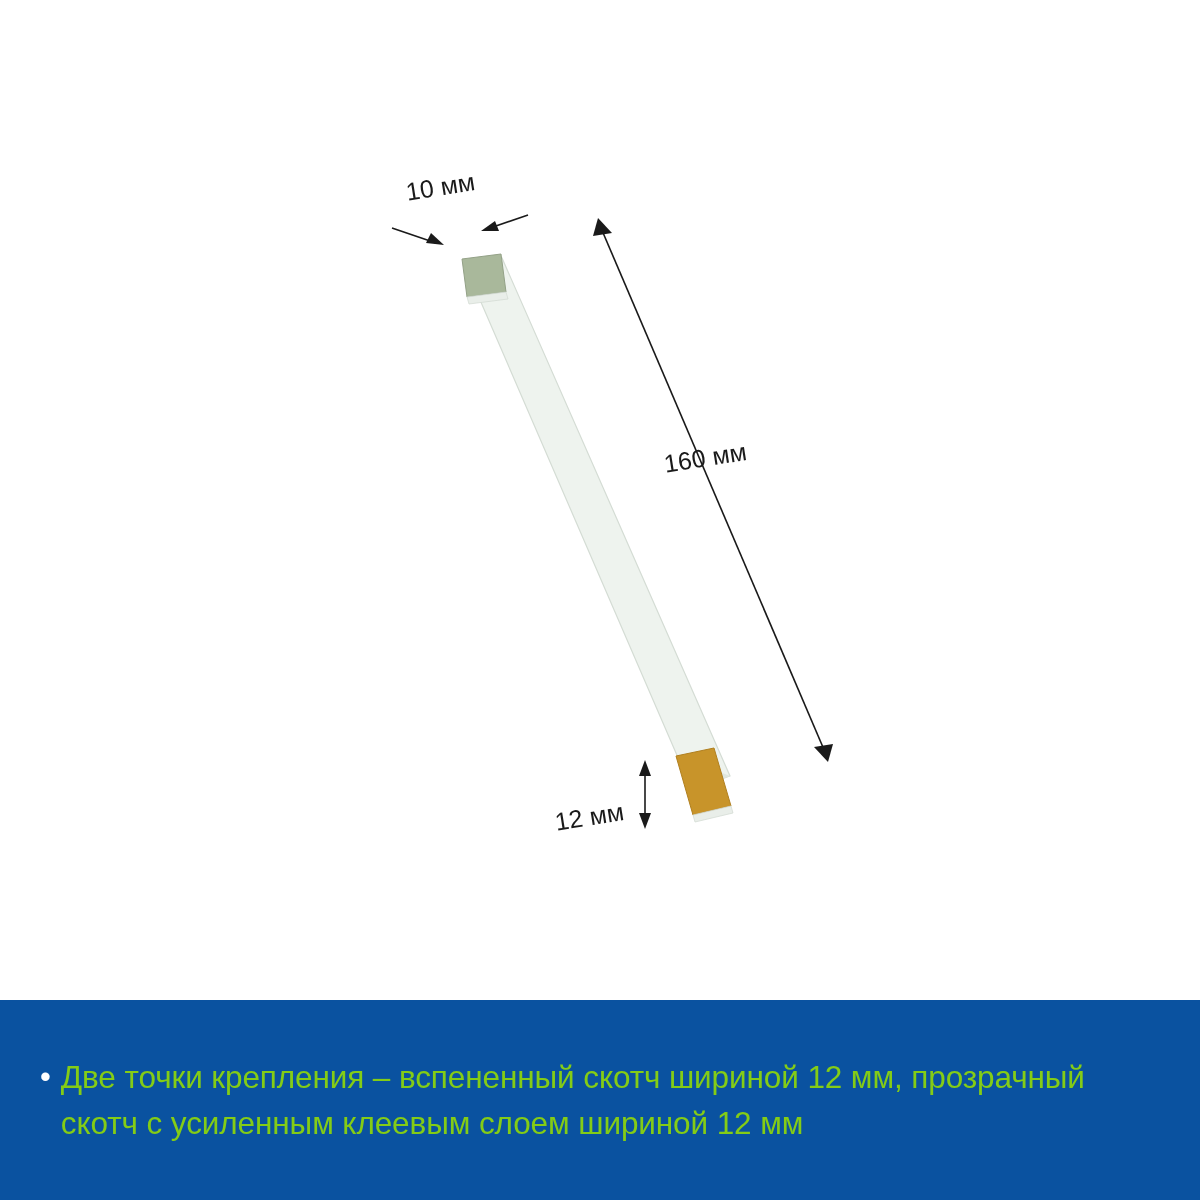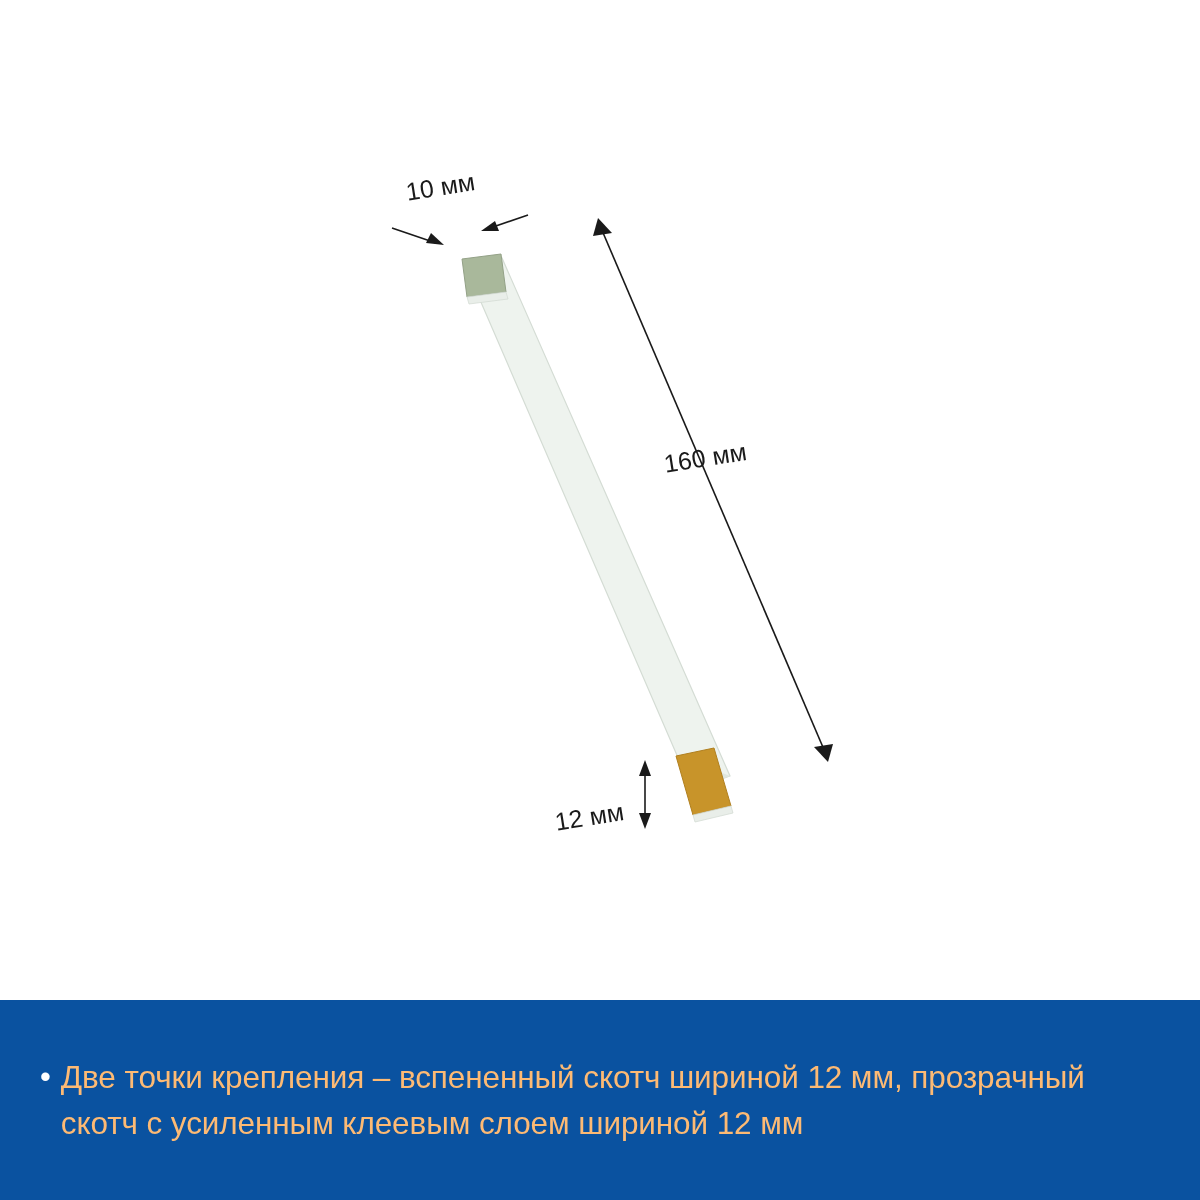--- a/index.html
+++ b/index.html
@@ -91,21 +91,21 @@
 
   .bullet-dot {
     color: #ffffff;
     font-size: 31px;
     line-height: 46px;
     margin-right: 10px;
     flex: 0 0 auto;
   }
 
   .caption-text {
-    color: #fdba74;
+    color: #84cc16;
     font-size: 31.5px;
     line-height: 46px;
     font-family: "Liberation Sans", sans-serif;
     letter-spacing: -0.1px;
   }
 </style>
 </head>
 <body>
 
 <div id="stage">

